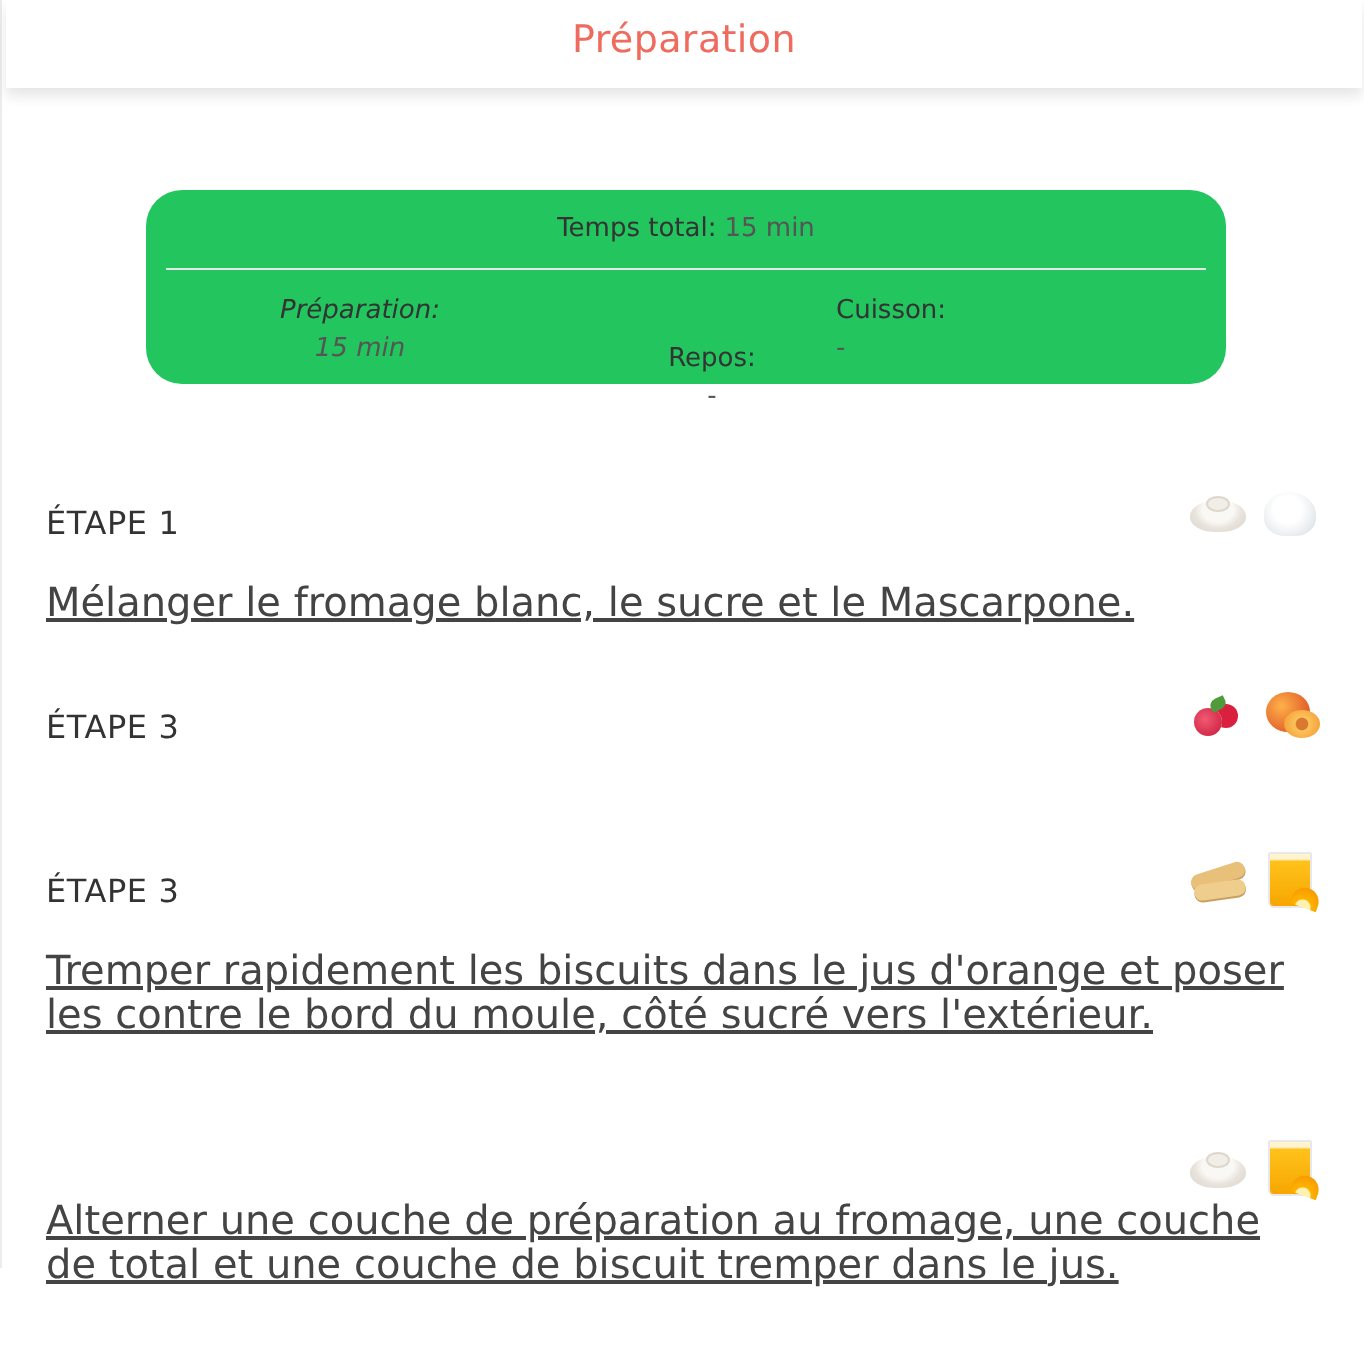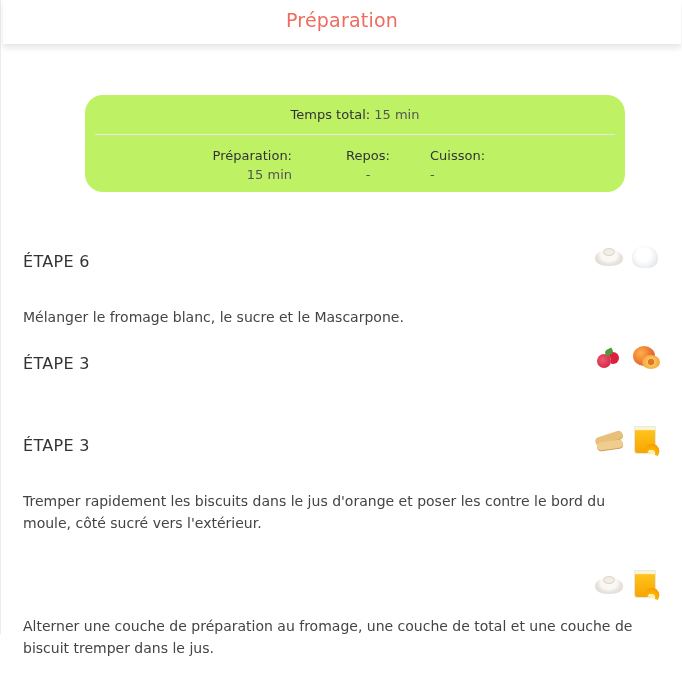--- a/index.html
+++ b/index.html
@@ -6,30 +6,30 @@
     html, body { width: 682px; height: 679px; background: #ffffff; overflow: hidden; }
     body { font-family: "DejaVu Sans", "Liberation Sans", sans-serif; color: #333; position: relative; }
     .page { position: absolute; left: 0; top: 0; width: 682px; height: 634px; border-left: 1px solid #ececec; }
     .header {
       position: absolute; left: 2px; top: 0; width: 678px; height: 44px;
       background: #fff; box-shadow: 0 4px 6px rgba(0,0,0,0.10);
       display: flex; align-items: center; justify-content: center;
     }
     .header-title { color: #ee6b5e; font-size: 19px; font-weight: 400; letter-spacing: 0.2px; margin-top: -4px; }
     .times {
-      position: absolute; left: 84px; top: 95px; width: 540px; height: 97px;
-      background: #bef264; border-radius: 18px;
+      position: absolute; left: 72px; top: 95px; width: 540px; height: 97px;
+      background: #22c55e; border-radius: 18px;
     }
     .times-total { position: absolute; left: 0; top: 0; width: 100%; height: 39px;
       display: flex; align-items: center; justify-content: center; font-size: 13px; color: #333; }
     .times-total .val { color: #555; margin-left: 4px; }
     .times-sep { position: absolute; left: 10px; right: 10px; top: 39px; height: 1px; background: #e6e6e6; }
     .step { position: absolute; left: 22px; width: 640px; }
     .step-title { font-size: 16px; font-weight: 400; color: #333; letter-spacing: 0.3px; }
-    .step-text { font-size: 14px; color: #444; line-height: 22px; margin-top: 35px; width: 630px; }
+    .step-text { font-size: 20px; color: #444; line-height: 22px; margin-top: 19px; width: 630px; text-decoration: underline; }
     .step-icons { position: absolute; right: 2px; top: -12px; display: flex; gap: 4px; }
     .ing { width: 32px; height: 32px; position: relative; }
     
     .bowl::before { content: ""; position: absolute; left: 2px; top: 10px; width: 28px; height: 16px;
       background: radial-gradient(ellipse at 50% 30%, #faf8f4 0 40%, #e8e3dc 60%, #d9d3cb 100%); border-radius: 50% 50% 45% 45%; }
     .bowl::after { content: ""; position: absolute; left: 11px; top: 9px; width: 10px; height: 6px; background: #f1ede7; border-radius: 50%; box-shadow: 0 0 0 1px #ddd6cc; }
     .sugar::before { content: ""; position: absolute; left: 3px; top: 6px; width: 26px; height: 22px;
       background: radial-gradient(circle at 45% 40%, #ffffff 0 35%, #eceff1 65%, #d5d9dc 100%); border-radius: 48% 52% 40% 40%; }
     .rasp::before { content: ""; position: absolute; left: 4px; top: 12px; width: 14px; height: 14px; background: radial-gradient(circle at 40% 40%, #f05a72, #c9183a); border-radius: 50%; box-shadow: 9px -3px 0 -1px #d9203f; }
     .rasp::after { content: ""; position: absolute; left: 12px; top: 7px; width: 8px; height: 6px; background: #4f9a3a; border-radius: 50% 0; transform: rotate(-25deg); }
@@ -49,37 +49,37 @@
     <h2 class="header-title">Préparation</h2>
   </div>
 
   <div class="times">
     <div class="times-total">
       <span>Temps total:</span>
       <span class="val">15 min</span>
     </div>
     <div class="times-sep"></div>
     <div style="position:absolute;left:0;top:51px;width:100%;height:40px;">
-      <div style="position:absolute;left:7px;width:200px;text-align:right;font-size:13px;line-height:19px;">
+      <div style="position:absolute;left:7px;width:200px;text-align:center;font-size:13px;line-height:19px;font-style:italic;">
         <div class="lbl" style="color:#333">Préparation:</div>
         <div class="val" style="color:#555">15 min</div>
       </div>
-      <div style="position:absolute;left:183px;width:200px;text-align:center;font-size:13px;line-height:19px;">
+      <div style="position:absolute;left:183px;width:200px;text-align:center;font-size:13px;line-height:19px;margin-top:24px;">
         <div class="lbl" style="color:#333">Repos:</div>
         <div class="val" style="color:#555">-</div>
       </div>
       <div style="position:absolute;left:345px;width:200px;font-size:13px;line-height:19px;">
         <div class="lbl" style="color:#333">Cuisson:</div>
         <div class="val" style="color:#555">-</div>
       </div>
     </div>
   </div>
 
   <div class="step" style="top:252px">
-    <div class="step-title">ÉTAPE 6</div>
+    <div class="step-title">ÉTAPE 1</div>
     <div class="step-icons">
       <div class="ing bowl"></div>
       <div class="ing sugar"></div>
     </div>
     <div class="step-text">Mélanger le fromage blanc, le sucre et le Mascarpone.</div>
   </div>
 
   <div class="step" style="top:354px">
     <div class="step-title">ÉTAPE 3</div>
     <div class="step-icons">

